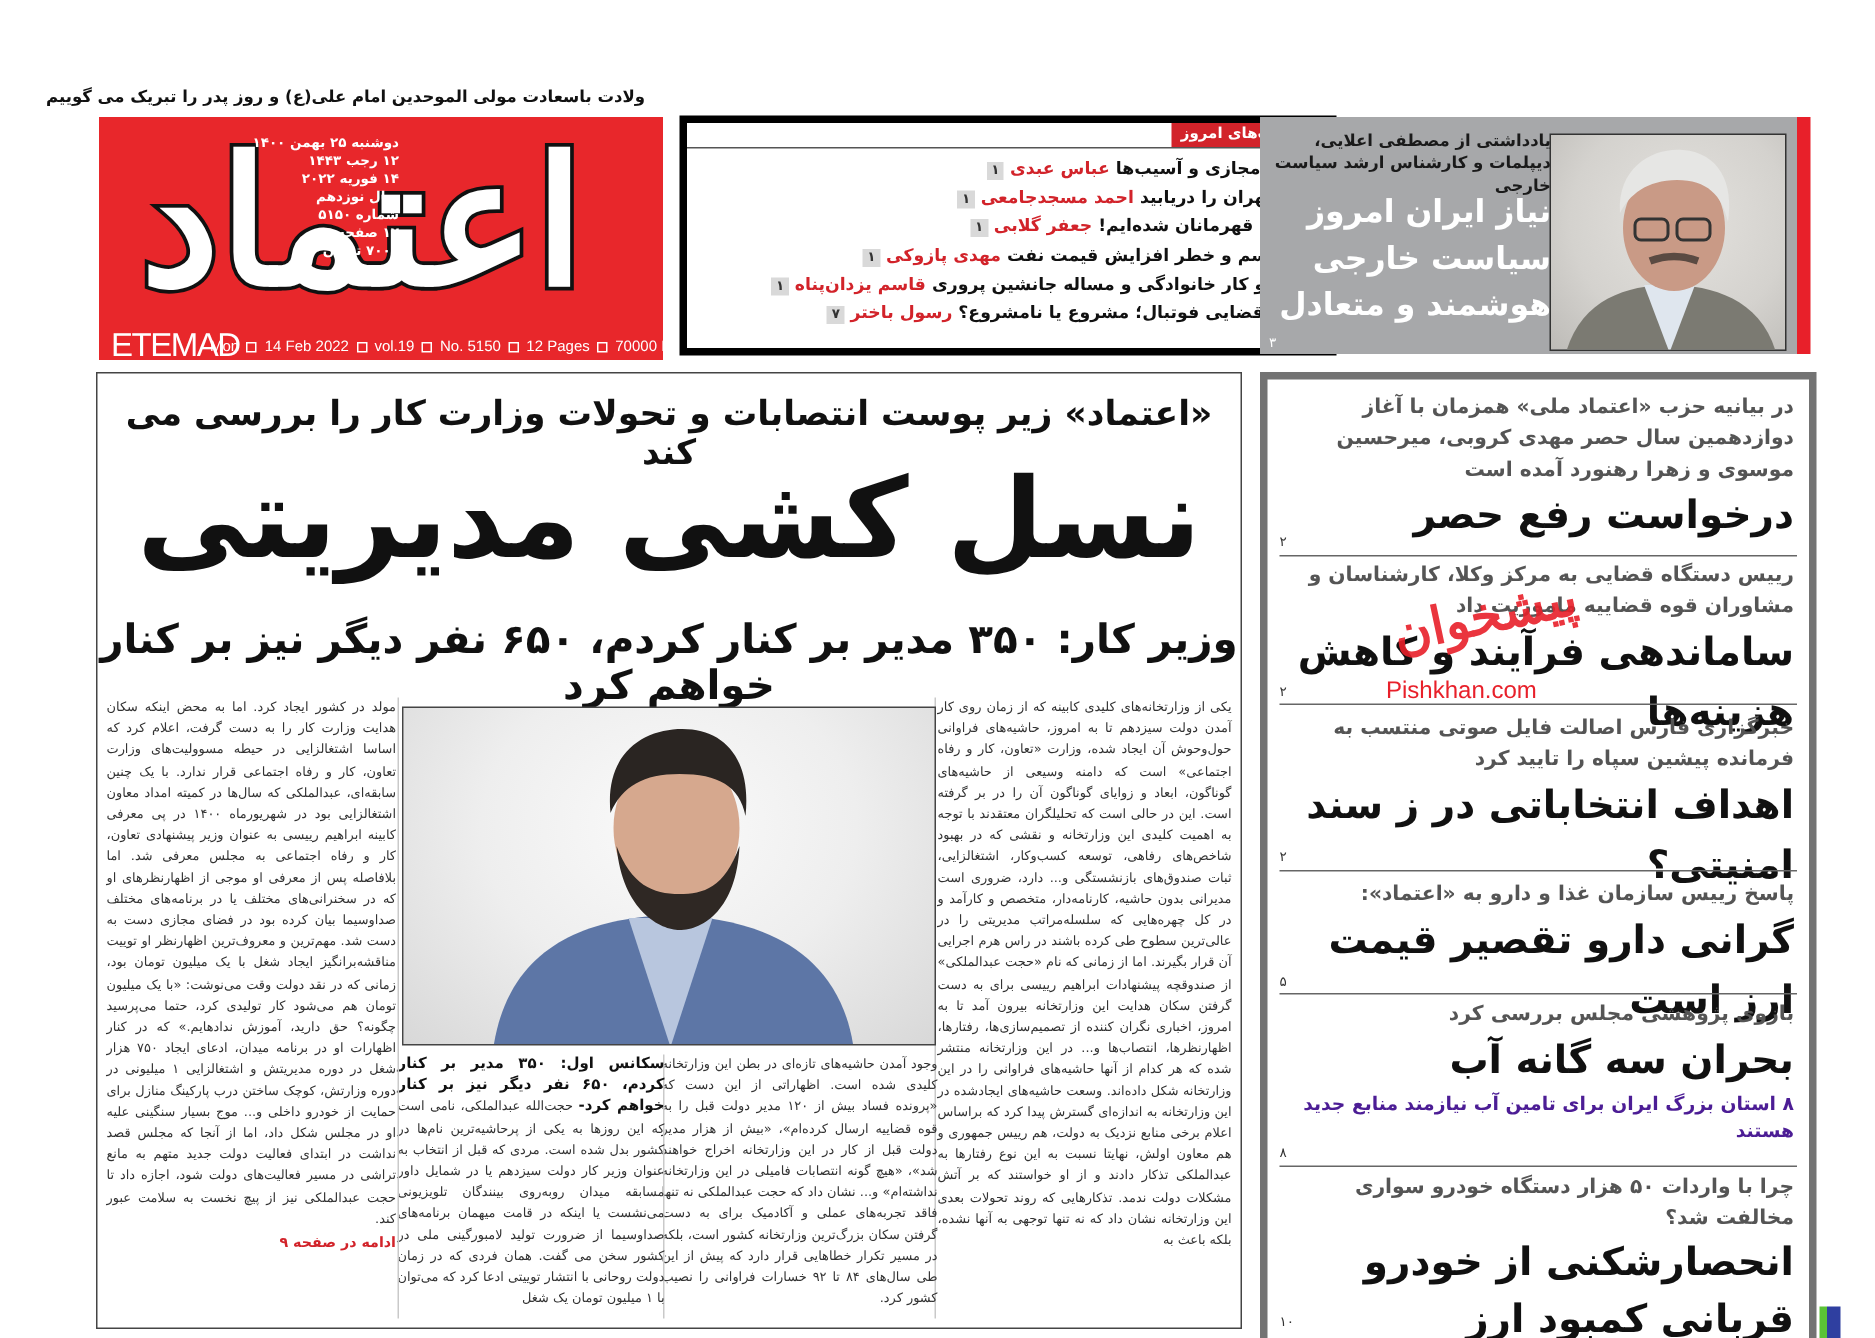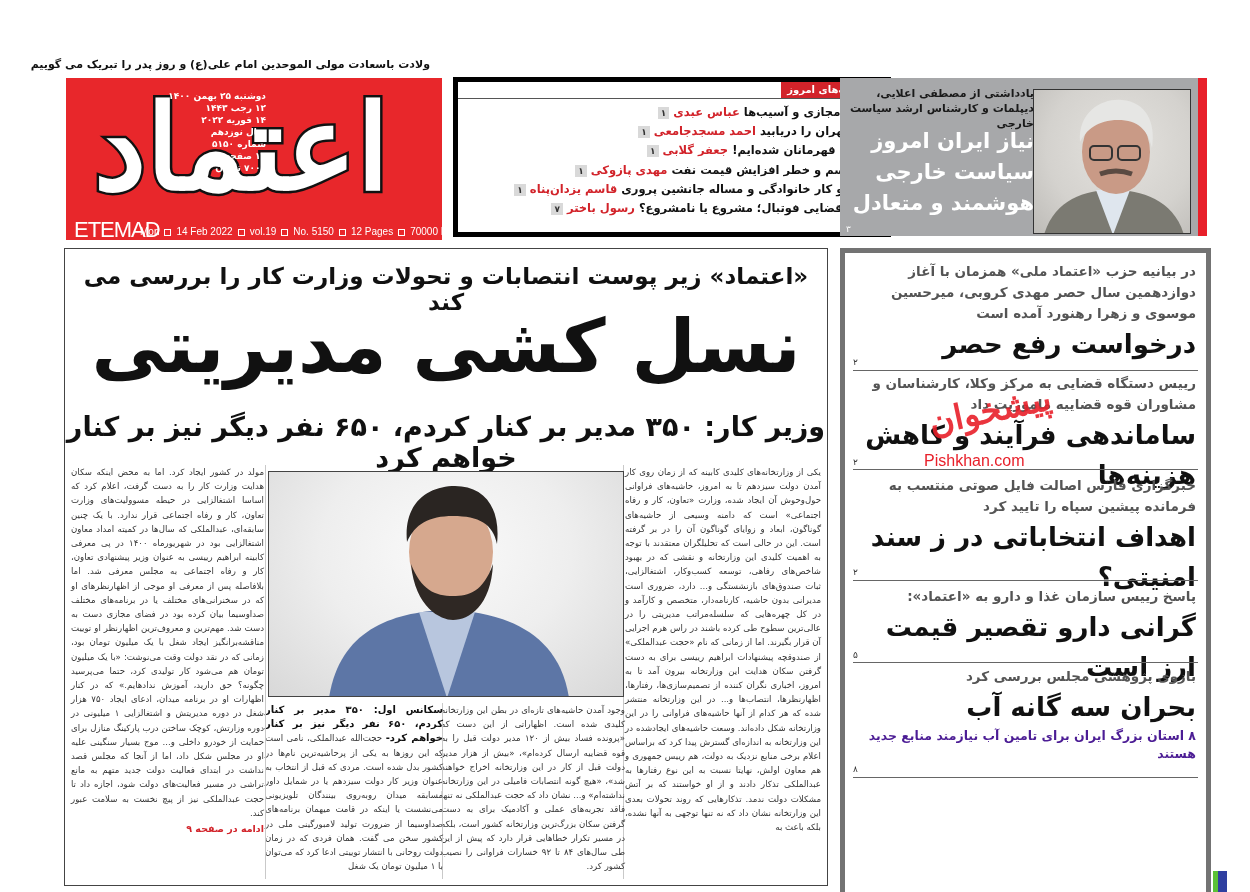--- a/index.html
+++ b/index.html
@@ -185,20 +185,25 @@
   <div class="story-rule" style="top:409px;"></div>
 
   <div class="story" style="top:413px; height:110px;">
     <div class="kick">بازوی پژوهشی مجلس بررسی کرد</div>
     <div class="head">بحران سه گانه آب</div>
     <div class="sub">۸ استان بزرگ ایران برای تامین آب نیازمند منابع جدید هستند</div>
     <div class="pg">۸</div>
   </div>
   <div class="story-rule" style="top:524px;"></div>
 
+  <div class="story" style="top:528px; height:108px;">
+    <div class="kick">چرا با واردات ۵۰ هزار دستگاه خودرو سواری مخالفت شد؟</div>
+    <div class="head" style="line-height:38px;">انحصارشکنی از خودرو قربانی کمبود ارز</div>
+    <div class="pg">۱۰</div>
+  </div>
 </div>
 
 <div id="watermark">
   <div id="watermark-script">پیشخوان</div>
   <div id="watermark-url">Pishkhan.com</div>
 </div>
 
 <div id="corner-badge">
     <div class="g"></div>
     <div class="b"></div>

